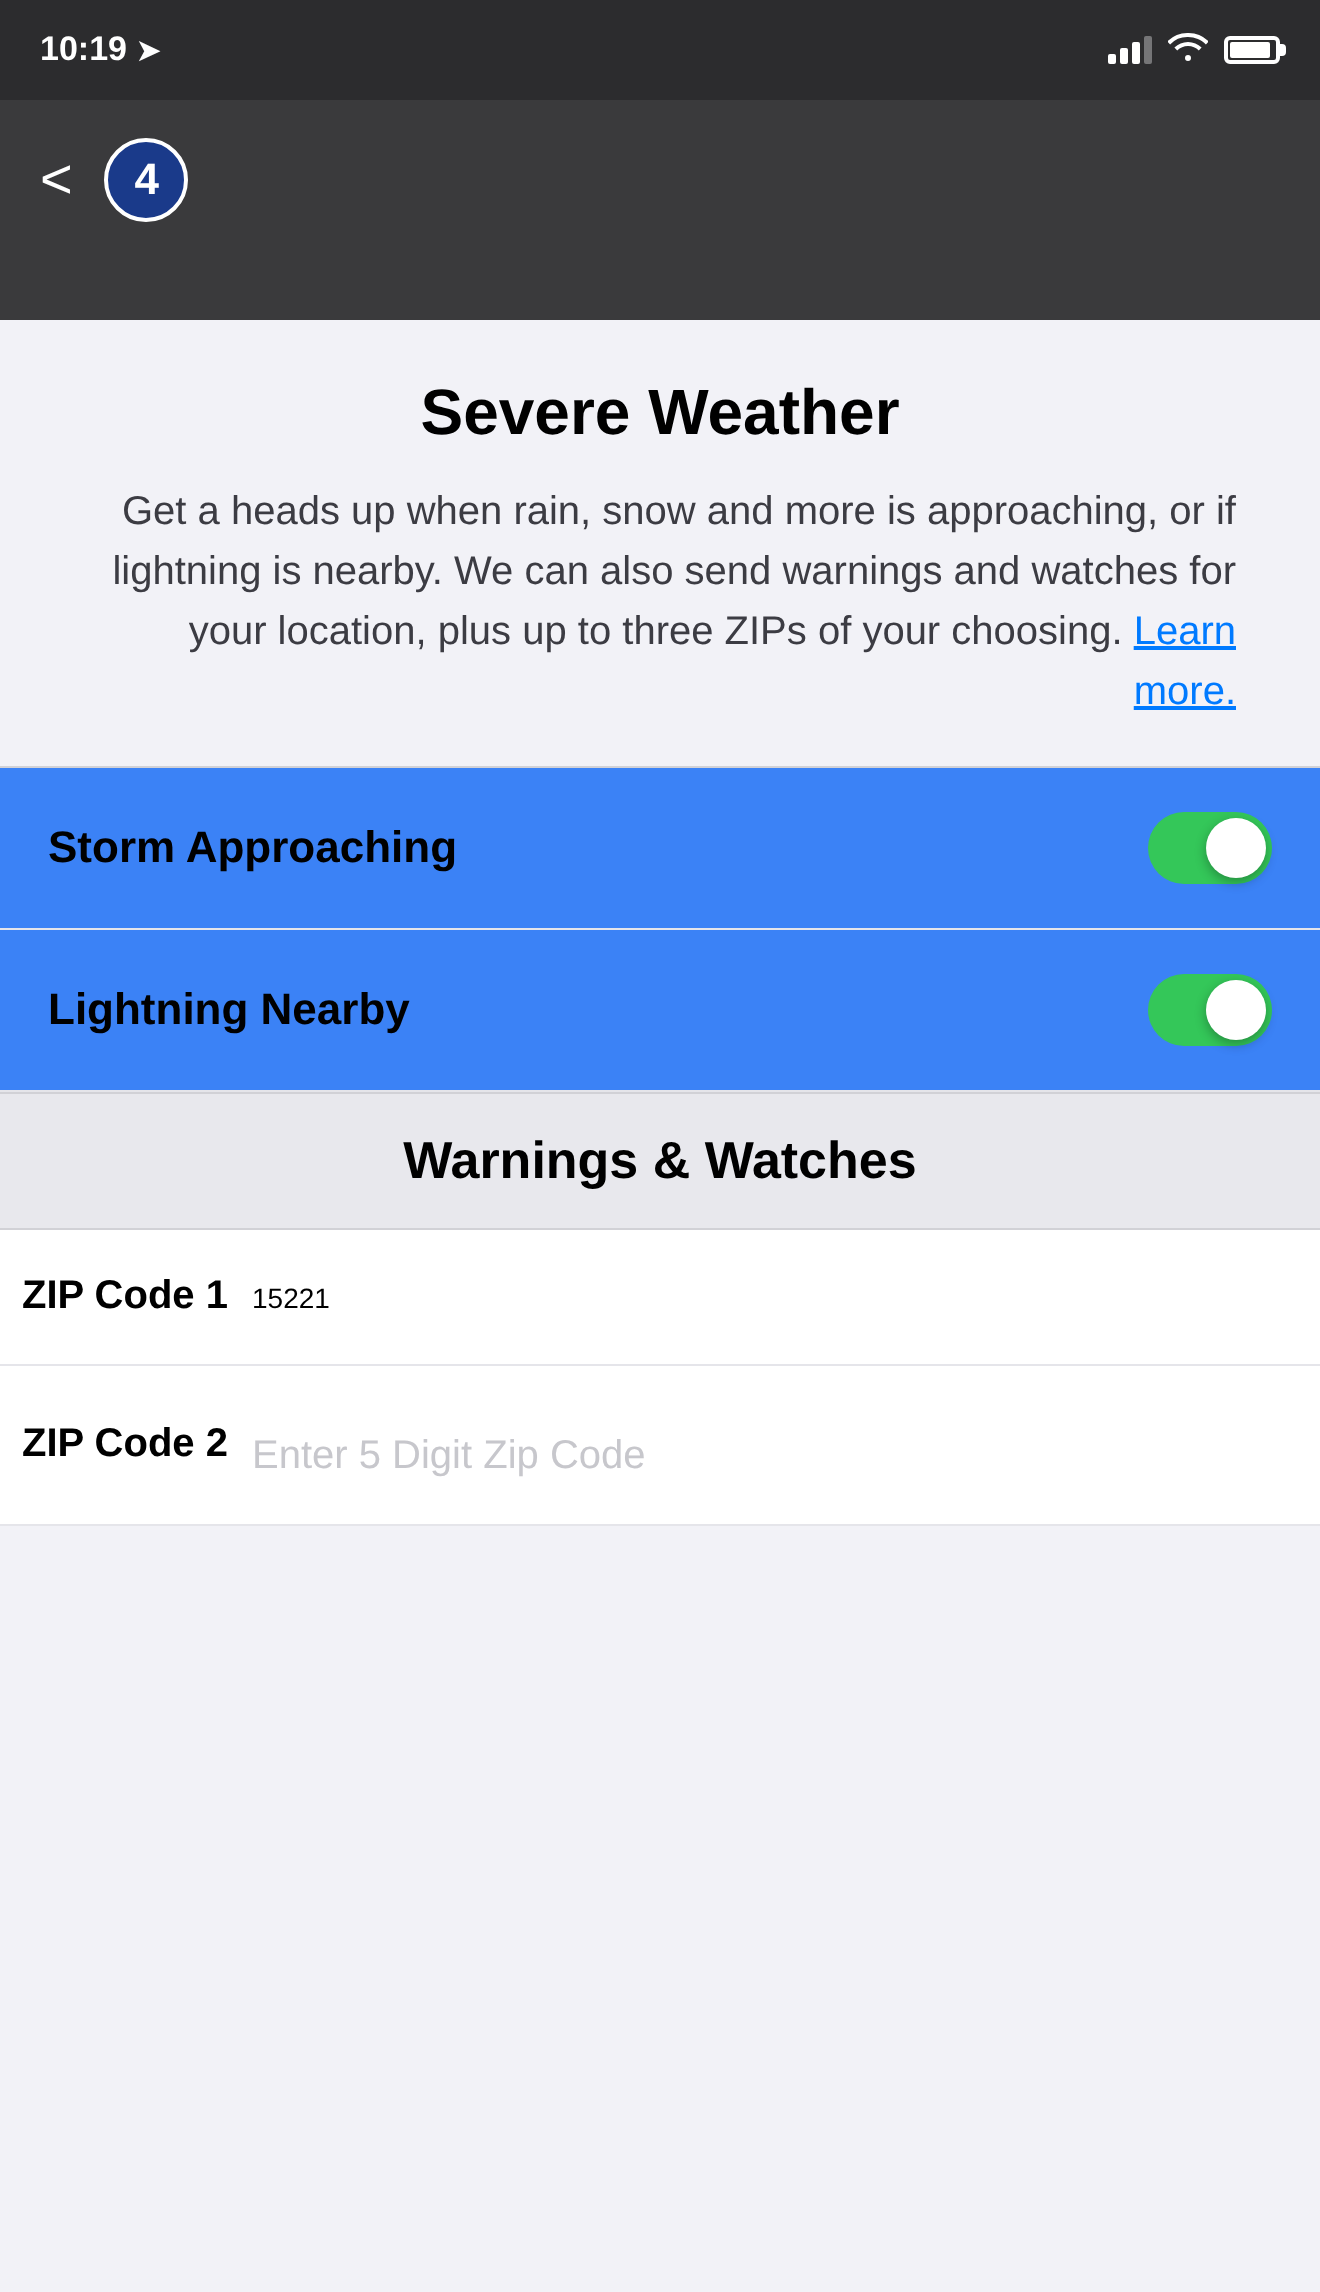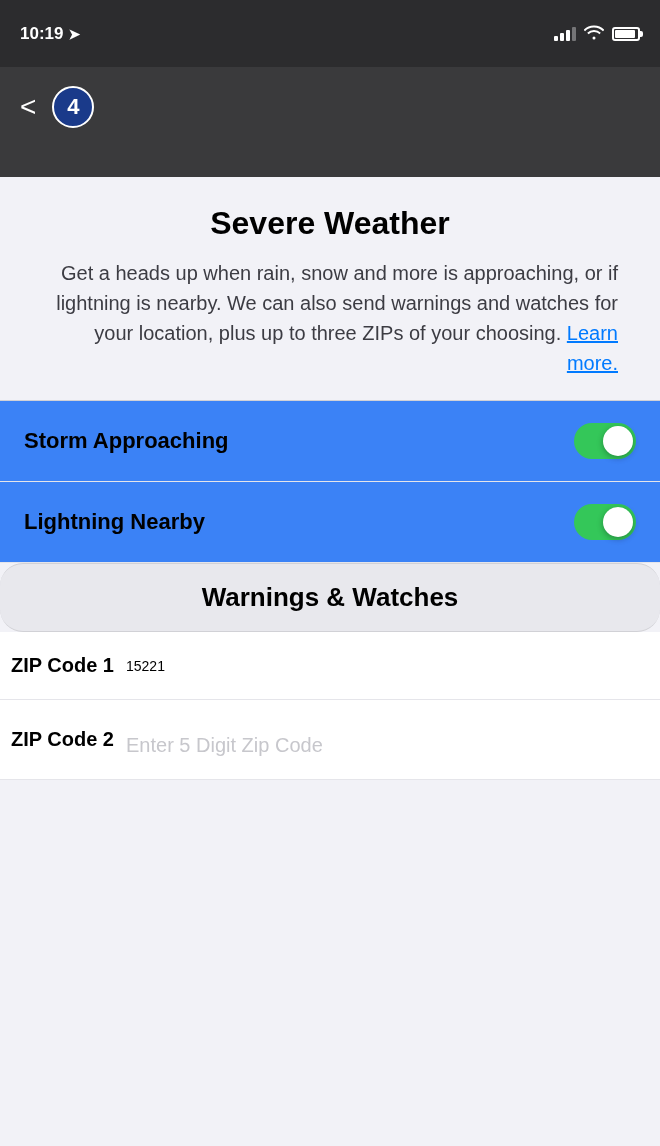--- a/index.html
+++ b/index.html
@@ -9,21 +9,21 @@
       width: 660px;
       min-height: 1146px;
       font-family: -apple-system, BlinkMacSystemFont, 'Helvetica Neue', sans-serif;
       background: #f2f2f7;
       color: #000;
     }
 
     
     .status-bar {
       background: #2c2c2e;
-      height: 67px;
+      height: 50px;
       display: flex;
       align-items: center;
       justify-content: space-between;
       padding: 0 20px;
       color: #fff;
       font-size: 17px;
       font-weight: 600;
     }
     .status-left {
       display: flex;
@@ -196,21 +196,20 @@
       box-shadow: 0 2px 6px rgba(0,0,0,0.3);
     }
 
     
     .section-header {
       background: #e8e8ed;
       padding: 18px 24px;
       text-align: center;
       border-bottom: 1px solid #d1d1d6;
       border-top: 1px solid #d1d1d6;
-      border-radius: 23px;
     }
     .section-header h2 {
       font-size: 26px;
       font-weight: 800;
       color: #000;
     }
 
     
     .zip-row {
       display: flex;

